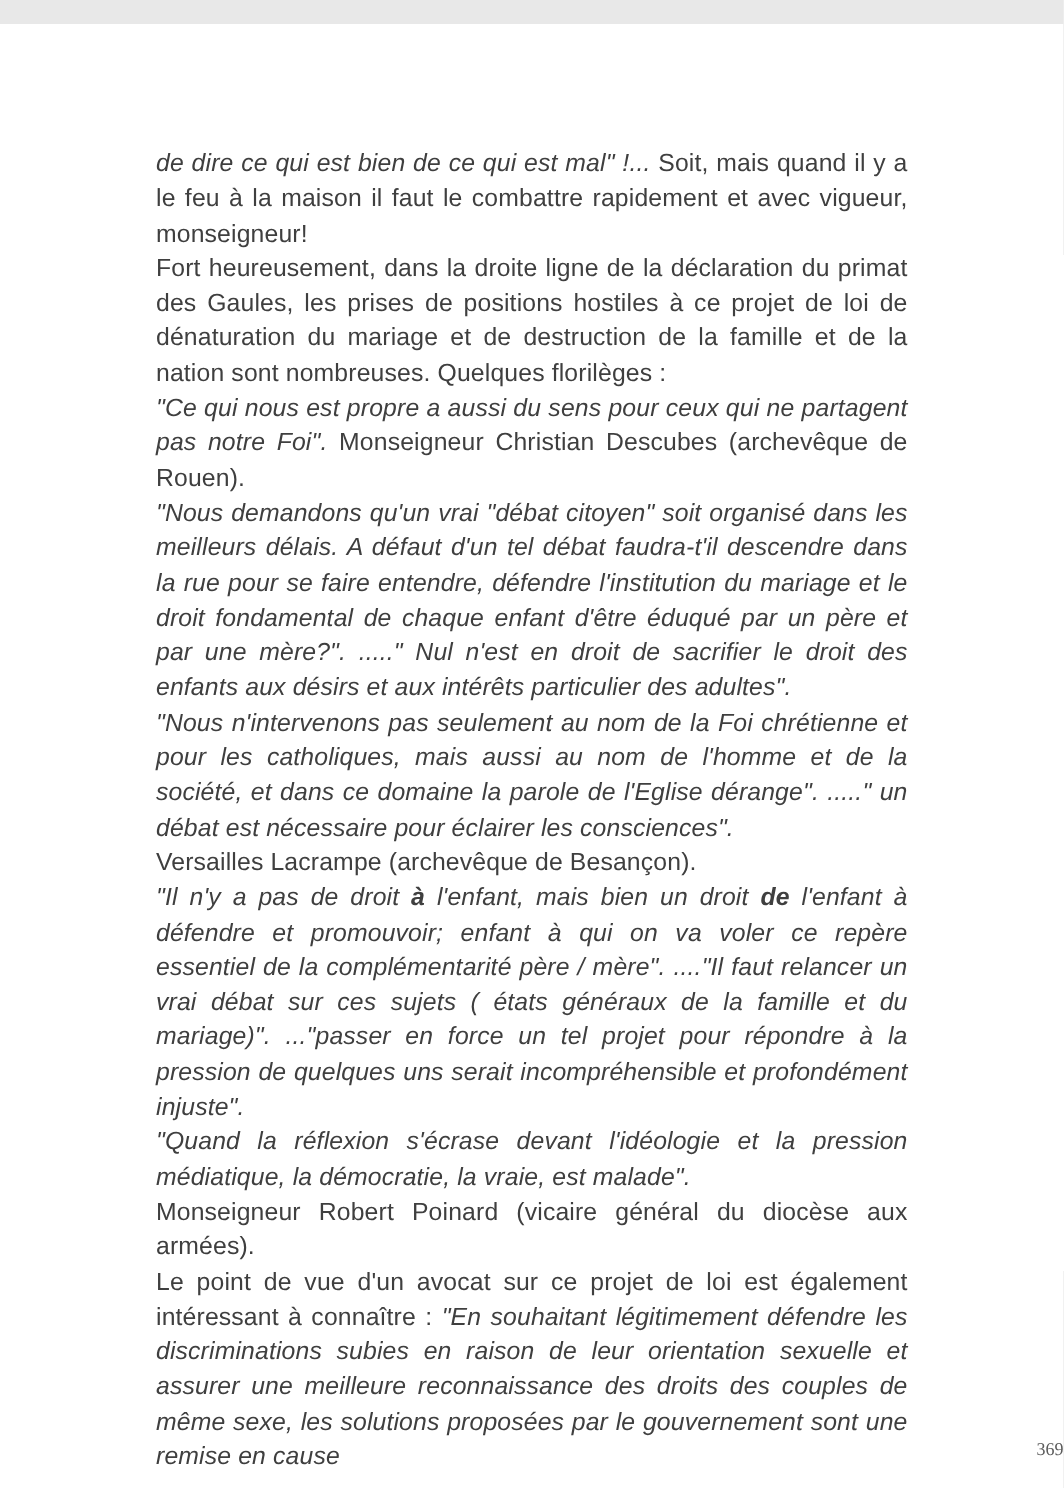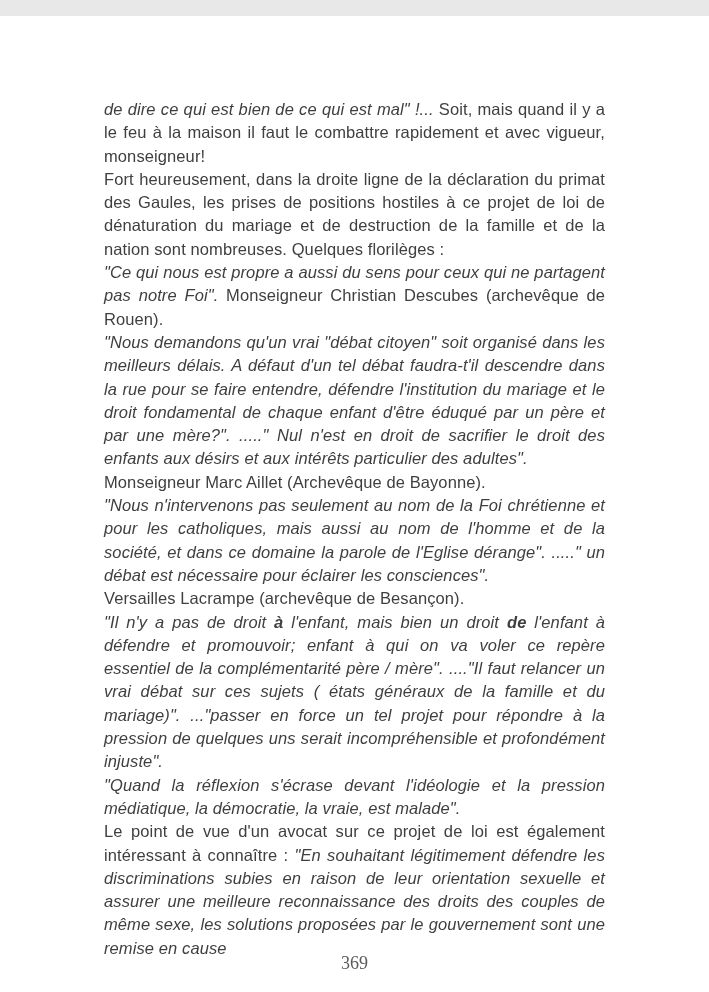--- a/index.html
+++ b/index.html
@@ -24,50 +24,50 @@
     letter-spacing: 0.1px;
   }
   .text-block p { margin: 0; padding: 0; }
   .seg-it { font-style: italic; }
   .seg-bi { font-style: italic; font-weight: 700; }
   .page-number {
     position: absolute;
     bottom: 34px;
     left: 0;
     right: 0;
-    text-align: center;
+    text-align: right;
     font-family: "Liberation Serif", serif;
-    font-size: 18px;
+    font-size: 12px;
     color: #5b5b5b;
   }
 </style>
 </head>
 <body>
 
 <div class="page">
   <div class="text-block">
 
     <p><span class="seg-it">de dire ce qui est bien de ce qui est mal" !...</span><span> Soit, mais quand il y a le feu à la maison il faut le combattre rapidement et avec vigueur, monseigneur!</span></p>
 
     <p><span>Fort heureusement, dans la droite ligne de la déclaration du primat des Gaules, les prises de positions hostiles à ce projet de loi de dénaturation du mariage et de destruction de la famille et de la nation sont nombreuses. Quelques florilèges :</span></p>
 
     <p><span class="seg-it">"Ce qui nous est propre a aussi du sens pour ceux qui ne partagent pas notre Foi".</span><span> Monseigneur Christian Descubes (archevêque de Rouen).</span></p>
 
     <p><span class="seg-it">"Nous demandons qu'un vrai "débat citoyen" soit organisé dans les meilleurs délais. A défaut d'un tel débat faudra-t'il descendre dans la rue pour se faire entendre, défendre l'institution du mariage et le droit fondamental de chaque enfant d'être éduqué par un père et par une mère?". ....." Nul n'est en droit de sacrifier le droit des enfants aux désirs et aux intérêts particulier des adultes".</span></p>
 
-    <p><span>Monseigneur Marc Aillet (Archevêque de Bayonne).</span></p>
 
     <p><span class="seg-it">"Nous n'intervenons pas seulement au nom de la Foi chrétienne et pour les catholiques, mais aussi au nom de l'homme et de la société, et dans ce domaine la parole de l'Eglise dérange". ....." un débat est nécessaire pour éclairer les consciences".</span></p>
 
     <p><span>Versailles Lacrampe (archevêque de Besançon).</span></p>
 
     <p><span class="seg-it">"Il n'y a pas de droit </span><span class="seg-bi">à</span><span class="seg-it"> l'enfant, mais bien un droit </span><span class="seg-bi">de</span><span class="seg-it"> l'enfant à défendre et promouvoir; enfant à qui on va voler ce repère essentiel de la complémentarité père / mère". ...."Il faut relancer un vrai débat sur ces sujets ( états généraux de la famille et du mariage)". ..."passer en force un tel projet pour répondre à la pression de quelques uns serait incompréhensible et profondément injuste".</span></p>
 
 
     <p><span class="seg-it">"Quand la réflexion s'écrase devant l'idéologie et la pression médiatique, la démocratie, la vraie, est malade".</span></p>
 
+    <p><span>Monseigneur Robert Poinard (vicaire général du diocèse aux armées).</span></p>
 
     <p><span>Le point de vue d'un avocat sur ce projet de loi est également intéressant à connaître : </span><span class="seg-it">"En souhaitant légitimement défendre les discriminations subies en raison de leur orientation sexuelle et assurer une meilleure reconnaissance des droits des couples de même sexe, les solutions proposées par le gouvernement sont une remise en cause</span></p>
 
   </div>
 
   <div class="page-number">369</div>
 </div>
 
 </body></html>

